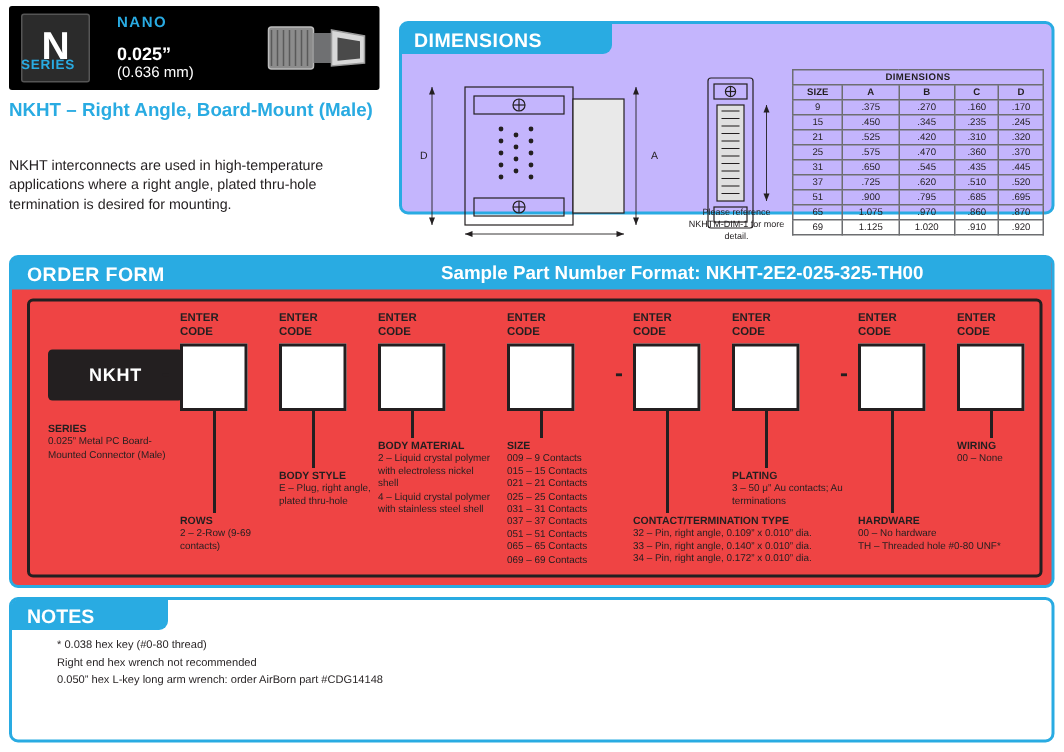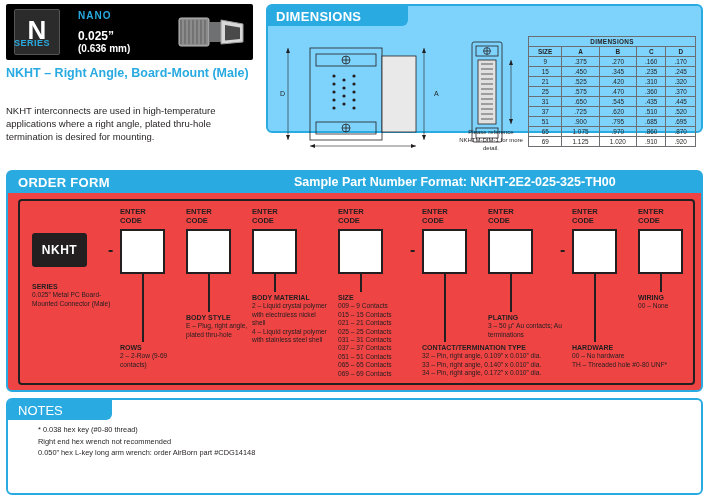--- a/index.html
+++ b/index.html
@@ -31,39 +31,39 @@
   .hero-nano {
     position: absolute; left: 72px; top: 6px;
     color: #29abe2; font-size: 10px; font-weight: bold; letter-spacing: 1px;
   }
   .hero-pitch {
     position: absolute; left: 72px; top: 25px;
     color: #ffffff; font-size: 12px; font-weight: bold;
   }
   .hero-pitch2 {
     position: absolute; left: 72px; top: 39px;
-    color: #ffffff; font-size: 10px; font-weight: bold;
+    color: #ffffff; font-size: 10px; font-weight: normal;
   }
   .hero-conn {
     position: absolute; right: 8px; top: 10px; width: 68px; height: 36px;
   }
 
   .lead-title {
     position: absolute; left: 6px; top: 66px; width: 250px;
     color: #29abe2; font-size: 12.5px; font-weight: bold; line-height: 14px;
   }
   .lead-body {
     position: absolute; left: 6px; top: 104px; width: 248px;
     font-size: 9.5px; line-height: 13px; color: #231f20;
   }
 
   
   .dims-panel {
-    position: absolute; left: 266px; top: 4px; width: 437px; height: 129px;
-    border: 2px solid #29abe2; border-radius: 6px; background: #7dd3fc;
+    position: absolute; left: 266px; top: 14px; width: 437px; height: 129px;
+    border: 2px solid #29abe2; border-radius: 6px; background: #c4b5fd;
   }
   .dims-head {
     position: absolute; left: 0; top: 0; width: 140px; height: 20px;
     background: #29abe2; border-radius: 3px 0 6px 0;
     color: #fff; font-size: 13px; font-weight: bold; padding: 3px 0 0 8px;
     letter-spacing: .3px;
   }
   .dims-body { position: absolute; left: 0; top: 22px; right: 0; bottom: 0; }
 
   
@@ -100,21 +100,21 @@
   .order-head-sample {
     position: absolute; left: 286px; top: 3px; color: #fff;
     font-size: 12.5px; font-weight: bold; text-align: right;
   }
   .order-inner {
     position: absolute; left: 10px; top: 27px; width: 677px; height: 186px;
     border: 2px solid #231f20; border-radius: 4px;
   }
 
   .nkht-box {
-    position: absolute; left: 12px; top: 32px; width: 55px; height: 34px;
+    position: absolute; left: 12px; top: 32px; width: 90px; height: 34px;
     background: #231f20; color: #fff; border-radius: 3px;
     font-size: 12px; font-weight: bold; text-align: center; line-height: 34px;
     letter-spacing: .5px;
   }
   .dash {
     position: absolute; font-size: 16px; font-weight: bold; color: #231f20;
   }
   .code-head {
     position: absolute; font-size: 7.6px; font-weight: bold; line-height: 9px;
     color: #231f20; text-align: left; width: 60px;
@@ -132,21 +132,21 @@
   }
 
   
   .notes-panel {
     position: absolute; left: 6px; top: 398px; width: 697px; height: 97px;
     border: 2px solid #29abe2; border-radius: 6px; background: #fff;
   }
   .notes-head {
     position: absolute; left: 0; top: 0; width: 104px; height: 20px;
     background: #29abe2; border-radius: 3px 0 6px 0;
-    color: #fff; font-size: 13px; font-weight: normal; padding: 3px 0 12px 10px;
+    color: #fff; font-size: 13px; font-weight: bold; padding: 3px 0 12px 10px;
   }
   .notes-list {
     position: absolute; left: 30px; top: 24px; right: 10px;
     font-size: 7.4px; line-height: 11.6px; color: #231f20;
   }
 </style>
 </head>
 <body>
 
 <div class="page">

